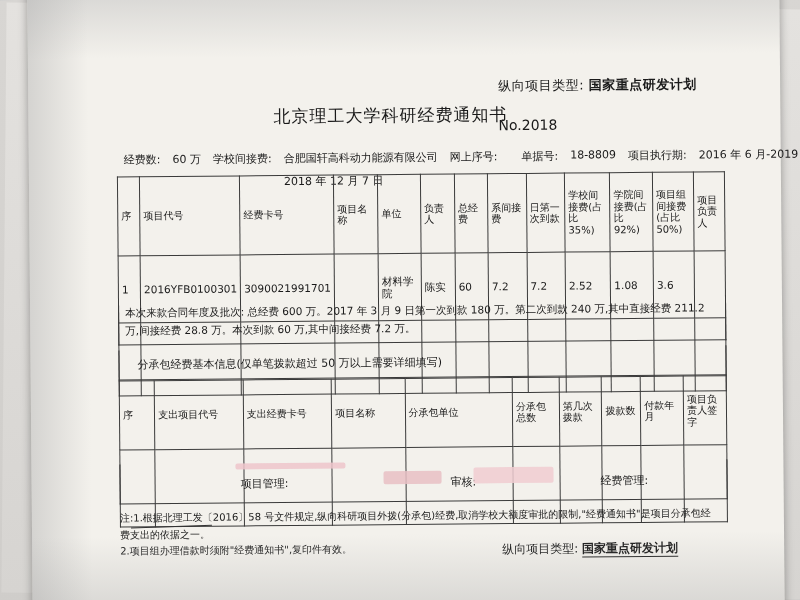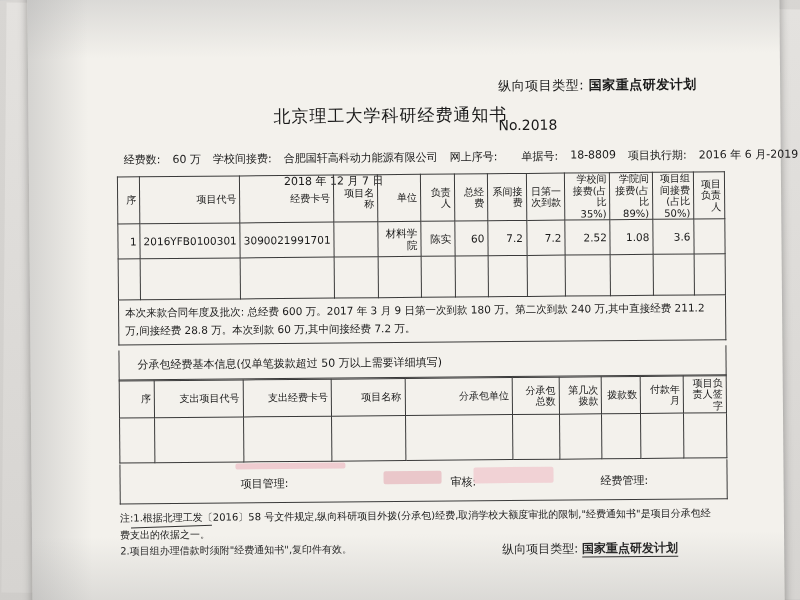--- a/index.html
+++ b/index.html
@@ -118,22 +118,22 @@
   .meta-row span { display: inline-block; }
 
   table.grid {
     position: absolute;
     border-collapse: collapse;
     font-size: 10px;
     background: transparent;
   }
   table.grid td, table.grid th {
     border: 1px solid #3a3a3a;
-    padding: 0 3px;
-    text-align: right;
+    padding: 16px 3px;
+    text-align: left;
     vertical-align: middle;
     font-weight: normal;
     line-height: 1.15;
   }
   #main-table {
     left: 88px;
     top: 188px;
     width: 608px;
   }
   #main-table thead td { height: 46px; font-size: 10px; }
@@ -288,21 +288,21 @@
             <td>序</td>
             <td>项目代号</td>
             <td>经费卡号</td>
             <td>项目名称</td>
             <td>单位</td>
             <td>负责人</td>
             <td>总经费</td>
             <td>系间接费</td>
             <td>日第一次到款</td>
             <td>学校间接费(占比 35%)</td>
-            <td>学院间接费(占比 89%)</td>
+            <td>学院间接费(占比 92%)</td>
             <td>项目组间接费(占比 50%)</td>
             <td>项目负责人</td>
           </tr>
         </thead>
         <tbody>
           <tr>
             <td>1</td>
             <td>2016YFB0100301</td>
             <td>3090021991701</td>
             <td></td>

